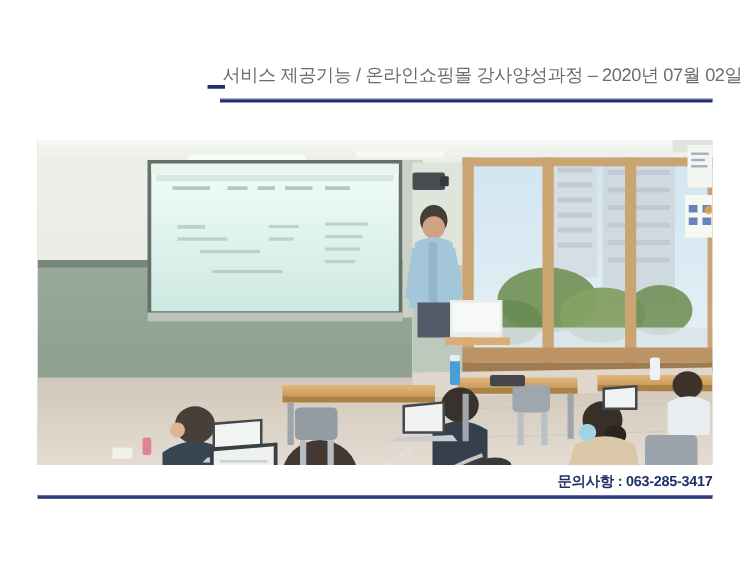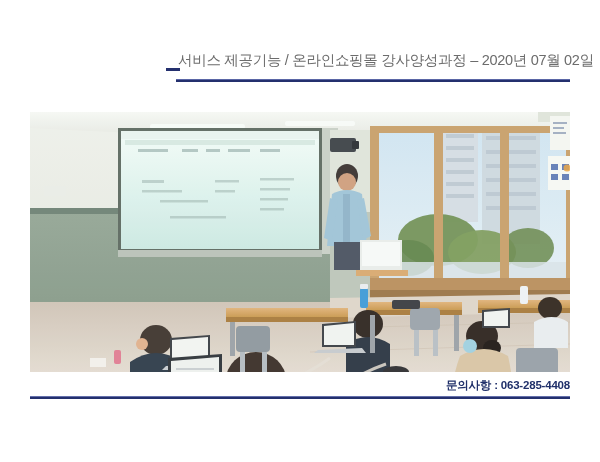--- a/index.html
+++ b/index.html
@@ -421,16 +421,16 @@
       <ellipse cx="366" cy="260" rx="13" ry="6" fill="#2f2f31"></ellipse>
 
       <g opacity="0.12" fill="none" stroke="#ffffff" stroke-width="2">
         <circle cx="228" cy="292" r="14"></circle>
       </g>
 
       <rect x="0" y="0" width="540" height="260" fill="#ffffff" opacity="0.05"></rect>
     </svg>
   </div>
 
-  <div class="footer-note">문의사항 : 063-285-4408</div>
+  <div class="footer-note">문의사항 : 063-285-3417</div>
   <div class="footer-rule"></div>
 
 </div>
 
 </body></html>

